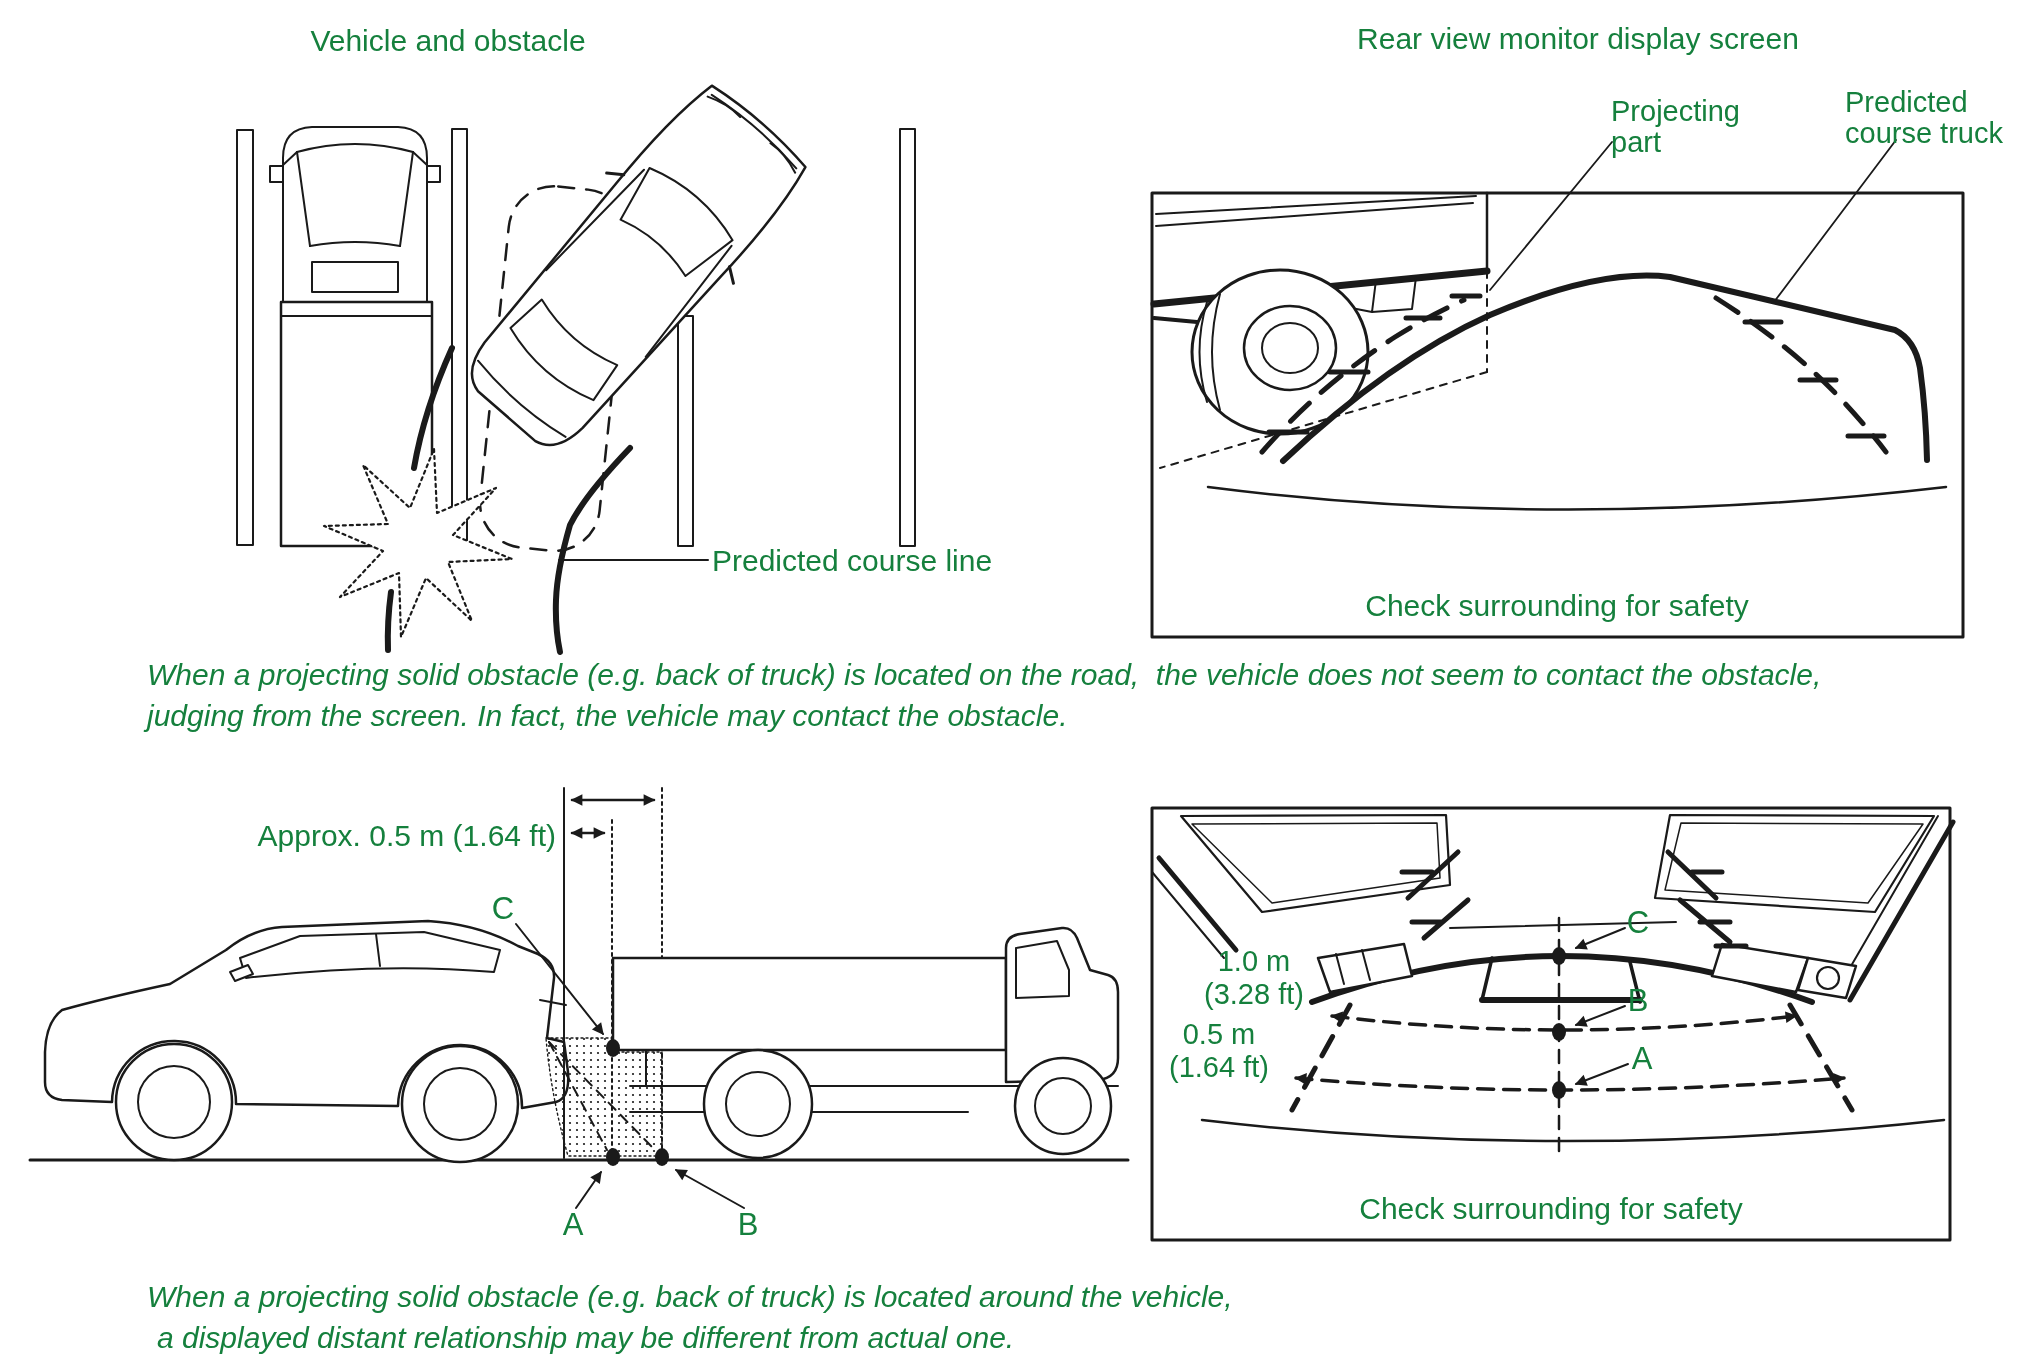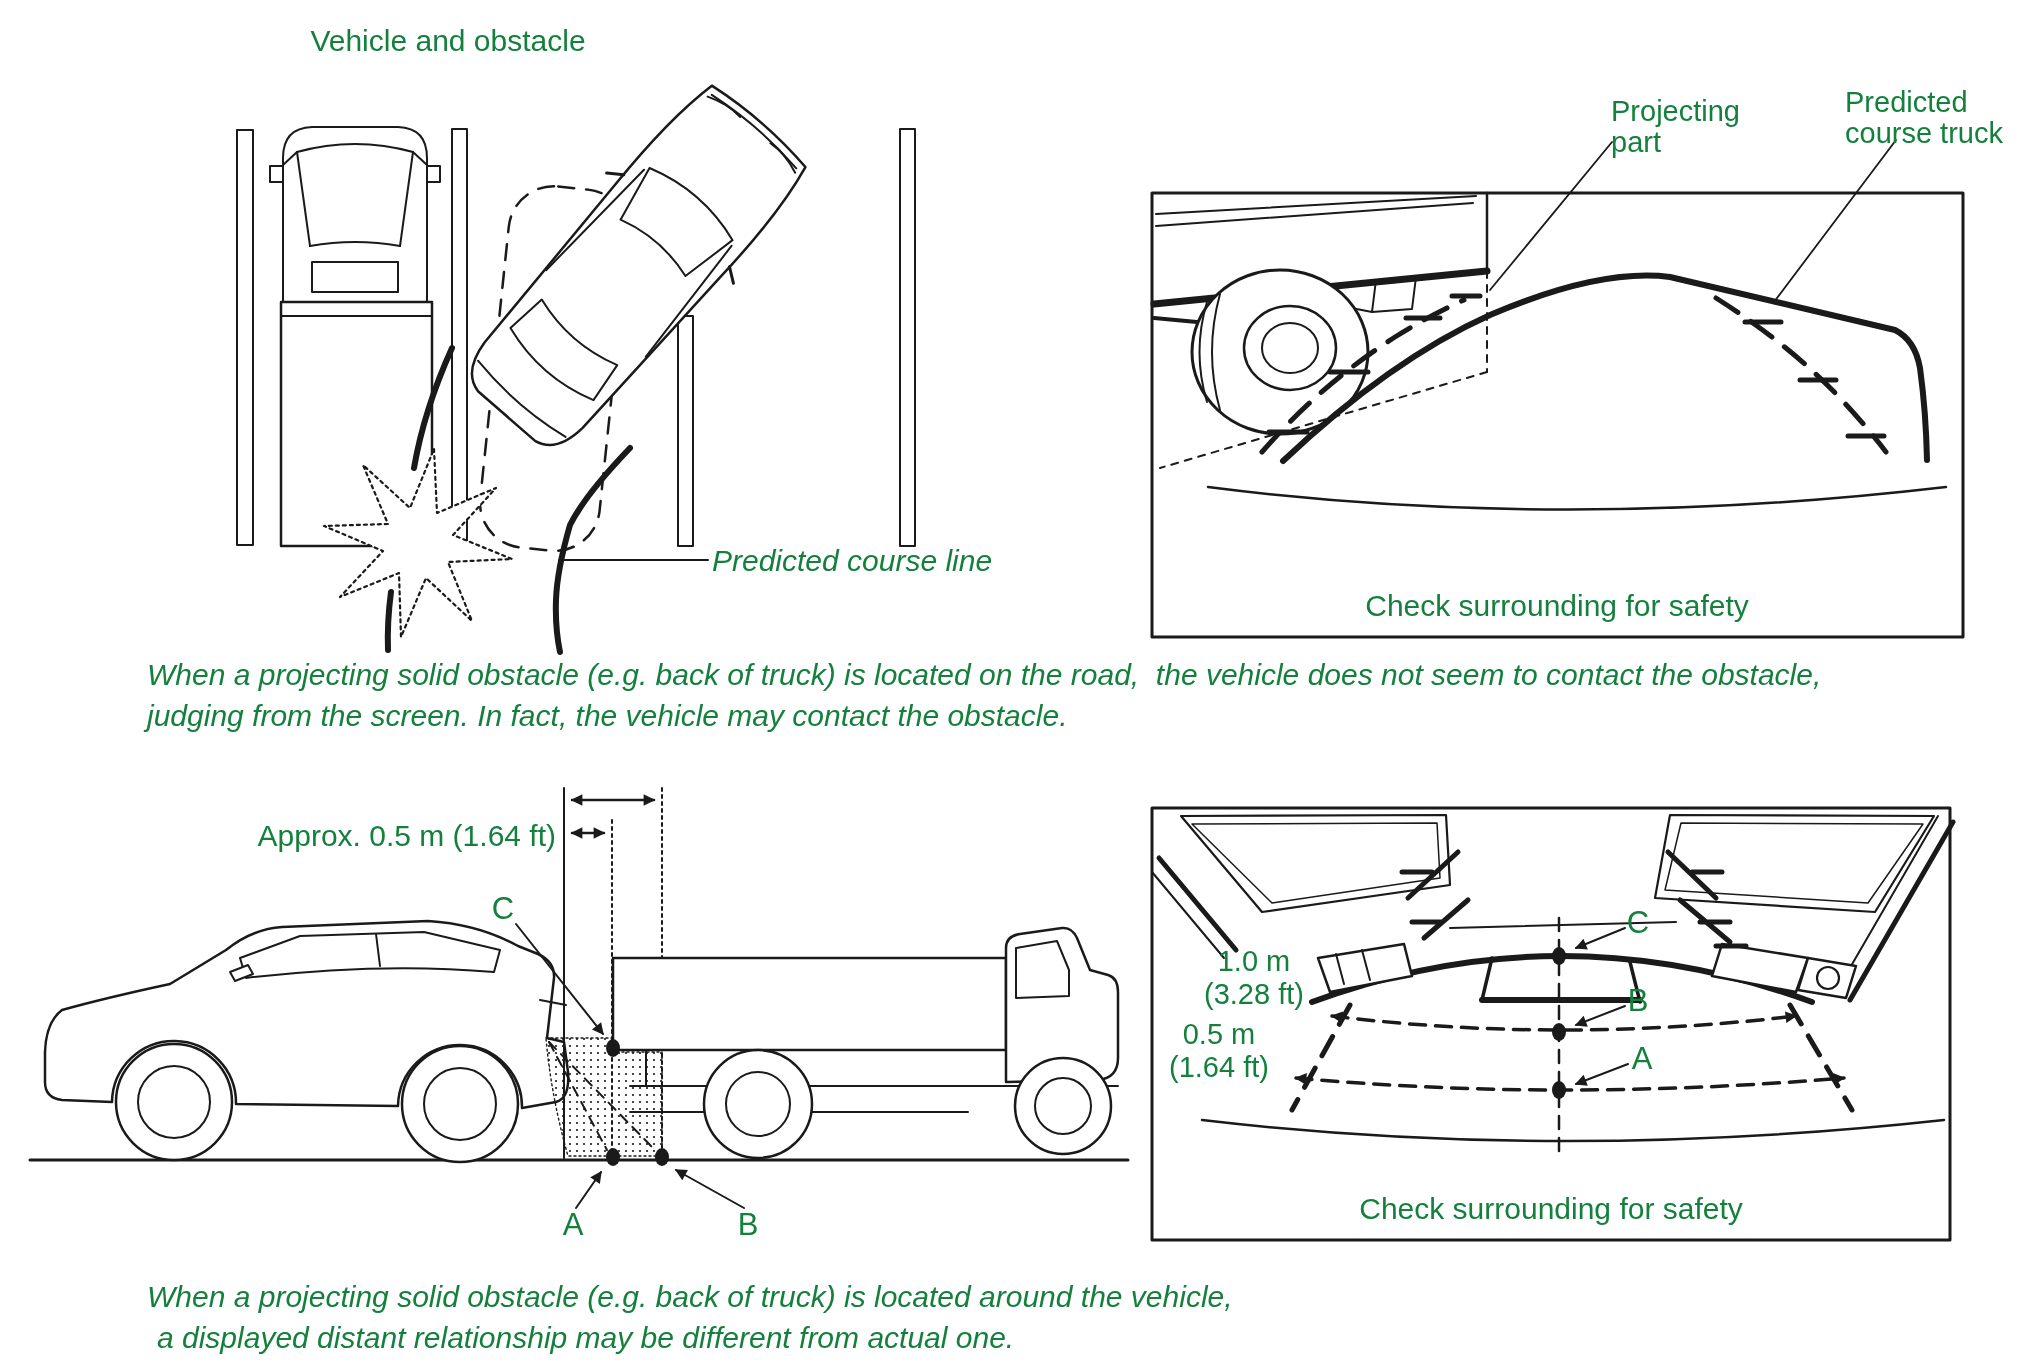--- a/index.html
+++ b/index.html
@@ -239,28 +239,29 @@
       <line x1="1625" y1="1006" x2="1576" y2="1025" marker-end="url(#arrow)"></line>
       <line x1="1628" y1="1064" x2="1576" y2="1084" marker-end="url(#arrow)"></line>
     </g>
 
     <path d="M1202,1120 Q1560,1162 1944,1120" stroke-width="2.5"></path>
   </g>
 </svg>
 
 <div class="lbl c" style="left:198px;top:24px;width:500px;">Vehicle and obstacle</div>
 
+<div class="lbl c" style="left:1178px;top:22px;width:800px;">Rear view monitor display screen</div>
 
 <div class="lbl small" style="left:1611px;top:96px;"><span>Projecting</span><br><span>part</span></div>
 
 <div class="lbl small" style="left:1845px;top:87px;"><span>Predicted</span><br><span>course truck</span></div>
 
 <div class="lbl c" style="left:1157px;top:589px;width:800px;">Check surrounding for safety</div>
 
-<div class="lbl" style="left:712px;top:544px;font-style:italic;">Predicted course line</div>
+<div class="lbl" style="left:712px;top:544px;">Predicted course line</div>
 
 <div class="lbl note" style="left:147px;top:658px;">When a projecting solid obstacle (e.g. back of truck) is located on the road,  the vehicle does not seem to contact the obstacle,</div>
 <div class="lbl note" style="left:147px;top:699px;">judging from the screen. In fact, the vehicle may contact the obstacle.</div>
 
 <div class="lbl r" style="left:216px;top:819px;width:340px;">Approx. 0.5 m (1.64 ft)</div>
 
 <div class="lbl pt c" style="left:483px;top:892px;width:40px;">C</div>
 <div class="lbl pt c" style="left:553px;top:1208px;width:40px;">A</div>
 <div class="lbl pt c" style="left:728px;top:1208px;width:40px;">B</div>
 

